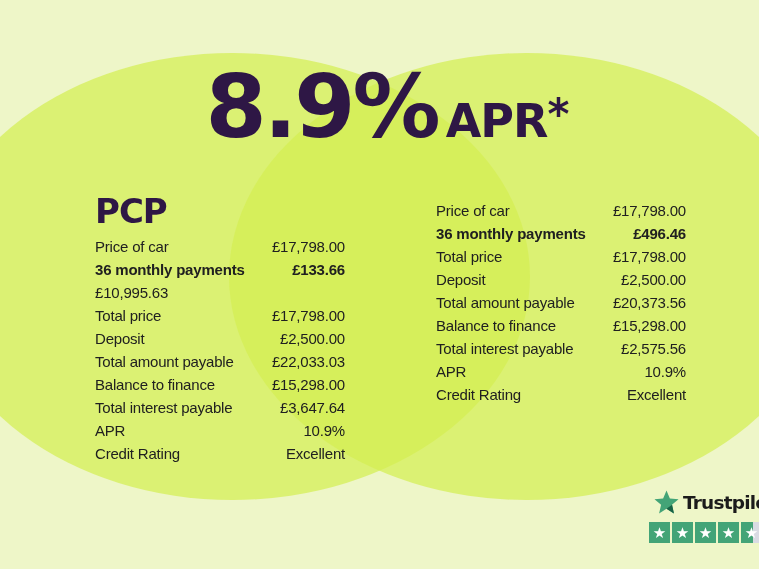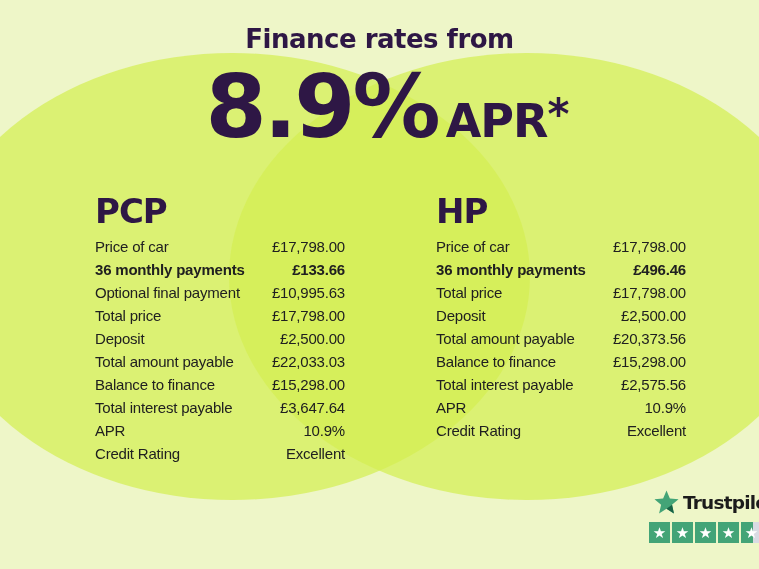--- a/index.html
+++ b/index.html
@@ -78,37 +78,35 @@
   .tp-star.half{background:linear-gradient(90deg,var(--trustpilot-green) 55%,var(--star-empty) 55%);}
 </style>
 </head>
 <body>
 
 <div class="canvas">
 
   <div class="circle circle-left"></div>
   <div class="circle circle-right"></div>
 
-  <div class="title">Finance rates from</div>
 
   <div class="headline"><span class="rate">8.9%</span><span class="apr">APR</span><span class="asterisk">*</span></div>
 
   <section class="table table-pcp">
     <h2>PCP</h2>
     <div class="rows" id="pcp-rows">
         <div class="row">
           <span class="label">Price of car</span>
           <span class="value">£17,798.00</span>
         </div>
         <div class="row bold">
           <span class="label">36 monthly payments</span>
           <span class="value">£133.66</span>
         </div>
         <div class="row">
-          <span class="label">Optional final payment</span>
           <span class="value">£10,995.63</span>
         </div>
         <div class="row">
           <span class="label">Total price</span>
           <span class="value">£17,798.00</span>
         </div>
         <div class="row">
           <span class="label">Deposit</span>
           <span class="value">£2,500.00</span>
         </div>
@@ -129,21 +127,20 @@
           <span class="value">10.9%</span>
         </div>
         <div class="row">
           <span class="label">Credit Rating</span>
           <span class="value">Excellent</span>
         </div>
       </div>
   </section>
 
   <section class="table table-hp">
-    <h2>HP</h2>
     <div class="rows" id="hp-rows">
         <div class="row">
           <span class="label">Price of car</span>
           <span class="value">£17,798.00</span>
         </div>
         <div class="row bold">
           <span class="label">36 monthly payments</span>
           <span class="value">£496.46</span>
         </div>
         <div class="row">

